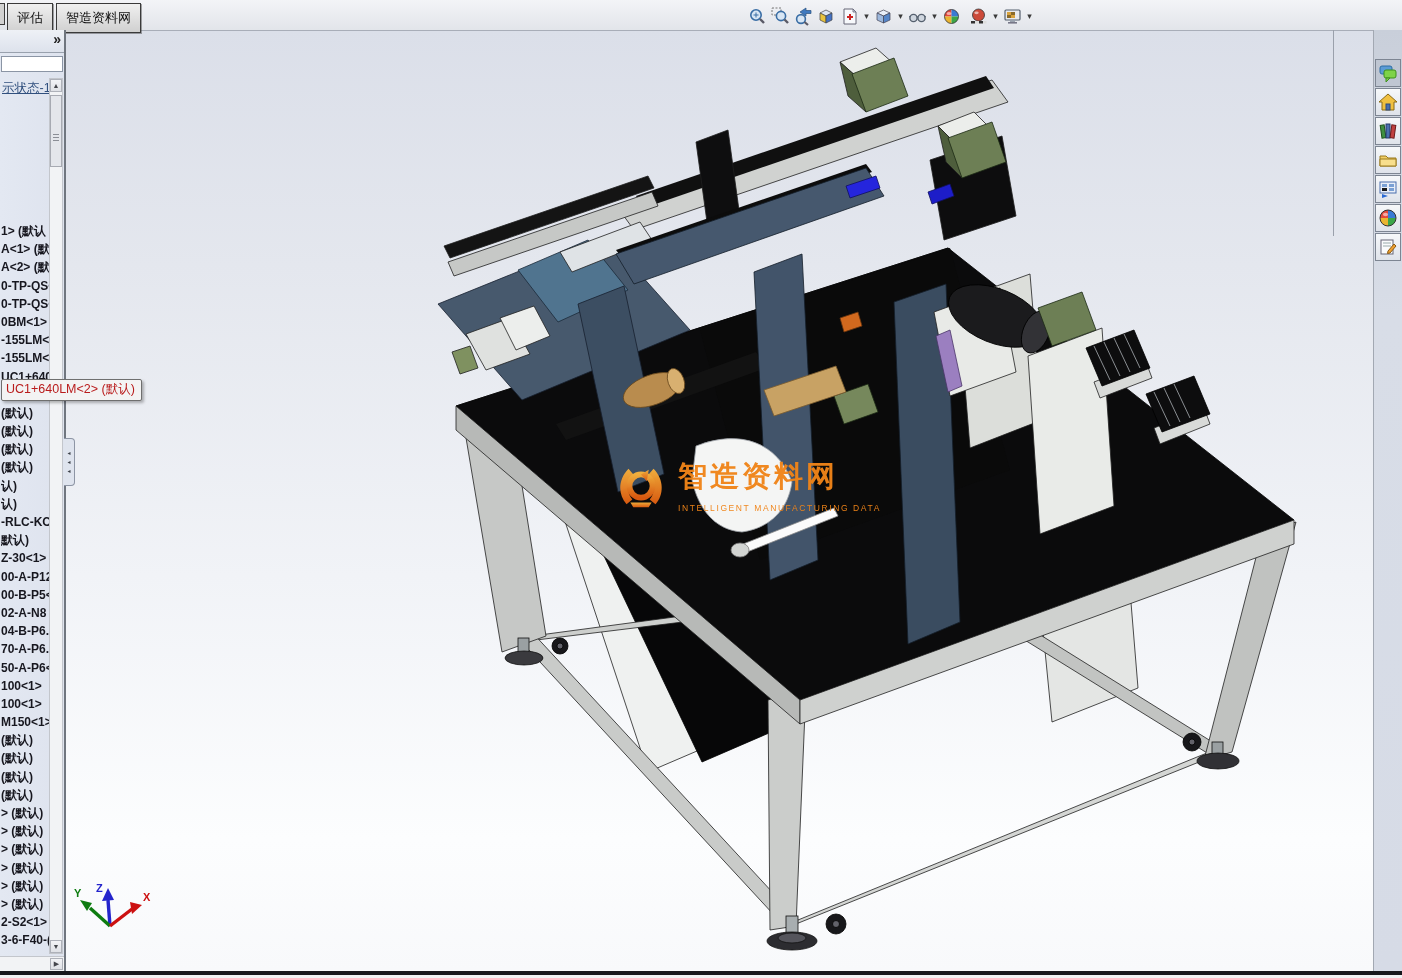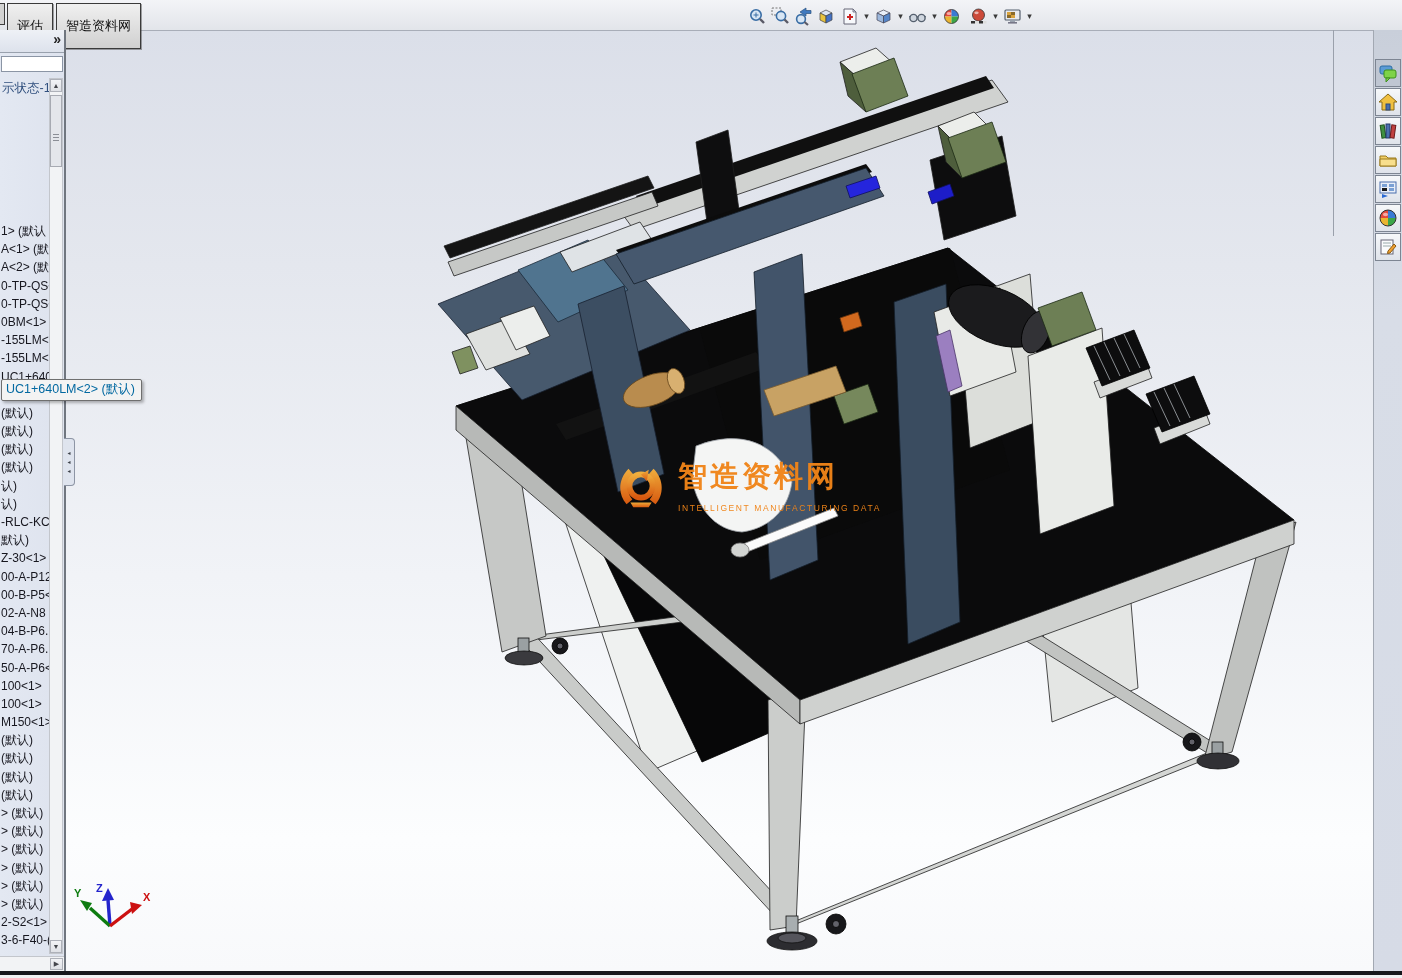--- a/index.html
+++ b/index.html
@@ -7,37 +7,37 @@
     position:relative;width:1402px;height:978px;overflow:hidden;
     background:#f0f1f3;
     font-family:"Liberation Sans","DejaVu Sans",sans-serif;
     -webkit-font-smoothing:antialiased;
   }
   
   .topbar{position:absolute;left:0;top:0;width:100%;height:30px;
     background:linear-gradient(#f3f4f7,#e2e5ea);border-bottom:1px solid #a8adb8;z-index:4;}
   .tab-sliver{position:absolute;left:0;top:3px;width:4px;height:20px;background:#d2d2d2;border:1px solid #3c3c3c;border-left:none;}
   .cmd-tab{position:absolute;top:3px;height:20px;display:flex;align-items:center;
-    padding:12px 9px;background:linear-gradient(#f0f0f0,#d0d0d0);
+    padding:4px 9px;background:linear-gradient(#f0f0f0,#d0d0d0);
     border:1px solid #3a3a3a;box-shadow:1px 1px 0 rgba(60,60,60,.45);
     font-size:13px;color:#101010;white-space:nowrap;cursor:default;}
   
   .hud{position:absolute;left:746px;top:4px;height:24px;display:flex;align-items:center;z-index:5;}
   .hud-btn{width:23px;height:23px;display:flex;align-items:center;justify-content:center;border-radius:2px;}
   .hud-dd{width:11px;font-size:9px;color:#3a3a3a;text-align:center;line-height:23px;}
   .hud-gap{width:4px;}
   
   .left-panel{position:absolute;left:0;top:30px;width:64px;height:941px;
     background:linear-gradient(90deg,#e3e8f2,#dee3ee);border-right:2px solid #70767f;z-index:10;}
   .panel-top{position:relative;height:22px;border-bottom:1px solid #99a1ad;
     background:linear-gradient(#eef1f6,#dde2ec);}
   .panel-expand{position:absolute;right:3px;top:1px;font-size:14px;font-weight:bold;color:#222;cursor:pointer;}
   .panel-filter{margin:3px 1px 0 1px;height:14px;background:#fff;border:1px solid #8b95a5;}
-  .tree-header{position:absolute;left:2px;top:50px;font-size:12.5px;color:#31507e;white-space:nowrap;}
-  .tree-rows{position:absolute;left:1px;top:192px;width:56px;height:730px;overflow:hidden;}
+  .tree-header{position:absolute;left:2px;top:50px;font-size:12.5px;color:#31507e;white-space:nowrap;text-decoration:underline;}
+  .tree-rows{position:absolute;left:1px;top:192px;width:56px;height:730px;overflow:hidden;font-weight:bold;}
   .tree-row{height:18.2px;line-height:18.2px;font-size:12px;color:#17171f;white-space:nowrap;cursor:default;}
   
   .vscroll{position:absolute;left:49px;top:48px;width:14px;height:876px;
     background:#f2f3f5;border:1px solid #c3c6cc;box-sizing:border-box;}
   .sbtn{position:absolute;left:0;width:12px;height:13px;background:linear-gradient(#f2f3f6,#dfe1e6);
     border:1px solid #aeb1b9;box-sizing:border-box;color:#44464c;font-size:7px;line-height:11px;text-align:center;cursor:pointer;}
   .sbtn.up{top:0;} .sbtn.down{bottom:0;}
   .sthumb{position:absolute;left:0;top:16px;width:12px;height:72px;background:#e4e6eb;
     border:1px solid #a7aab2;box-sizing:border-box;cursor:pointer;}
   .sthumb::after{content:"";position:absolute;left:2px;right:2px;top:38px;height:1px;background:#8b8e96;
@@ -46,21 +46,21 @@
   .hbtn{position:absolute;right:1px;top:1px;width:13px;height:12px;background:linear-gradient(#f2f3f6,#dfe1e6);
     border:1px solid #aeb1b9;box-sizing:border-box;color:#44464c;font-size:7px;line-height:10px;text-align:center;cursor:pointer;}
   .splitter{position:absolute;left:64px;top:438px;width:10px;height:46px;z-index:11;
     background:#dfe4ee;border:1px solid #8d95a4;border-left:none;border-radius:0 4px 4px 0;
     display:flex;flex-direction:column;align-items:center;justify-content:center;cursor:pointer;}
   .splitter span{font-size:6px;line-height:9px;color:#3c4048;}
   
   .tooltip{position:absolute;left:1px;top:379px;z-index:40;
     background:#f3f3f3;border:1px solid #6f6f6f;border-radius:2px;
     box-shadow:2px 2px 3px rgba(0,0,0,.28);
-    font-size:12.5px;color:#0369a1;padding:1px 6px 2px 4px;white-space:nowrap;}
+    font-size:12.5px;color:#b91c1c;padding:1px 6px 2px 4px;white-space:nowrap;}
   
   .viewport{position:absolute;left:66px;top:30px;width:1308px;height:941px;overflow:hidden;
     background:linear-gradient(180deg,#dbdfe9 0%,#e4e7ee 25%,#f1f3f7 58%,#fcfdfe 86%,#f8f9fb 100%);}
   .model-svg{position:absolute;left:0;top:0;}
   
   .watermark{position:absolute;left:548px;top:430px;display:flex;align-items:center;gap:10px;opacity:.96;pointer-events:none;}
   .wm-title{font-size:29px;font-weight:bold;color:#f08418;letter-spacing:3px;line-height:30px;white-space:nowrap;}
   .wm-sub{font-size:8.5px;color:#f08418;letter-spacing:1.6px;margin-top:12px;white-space:nowrap;}
   
   .triad{position:absolute;left:4px;top:848px;}

